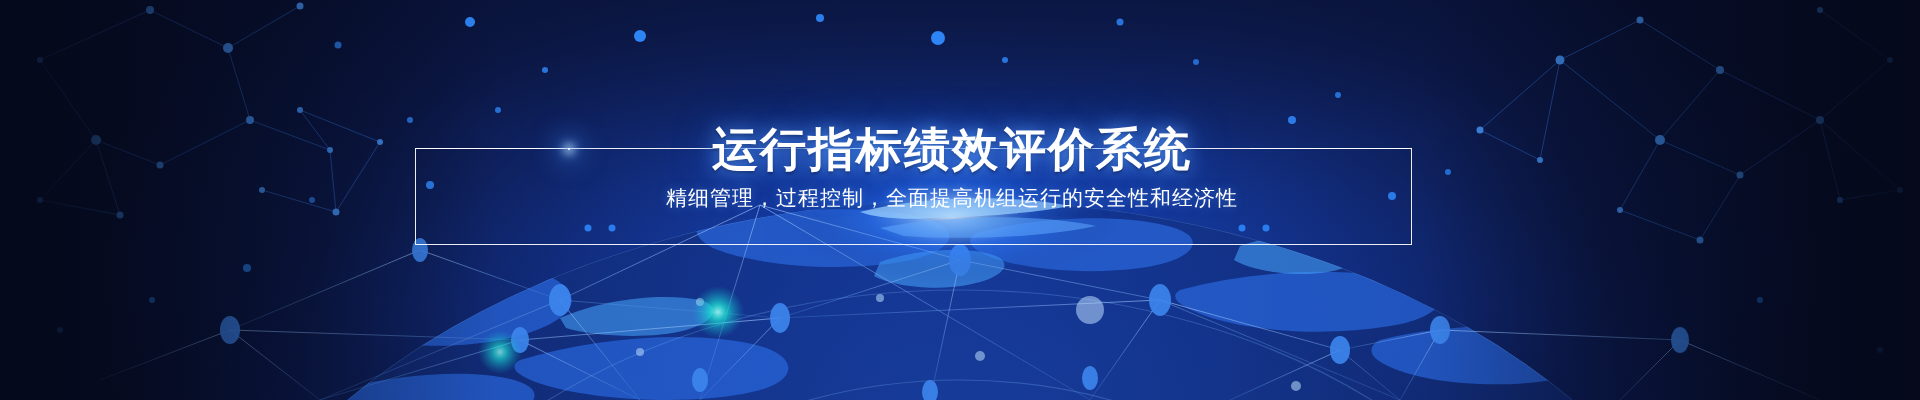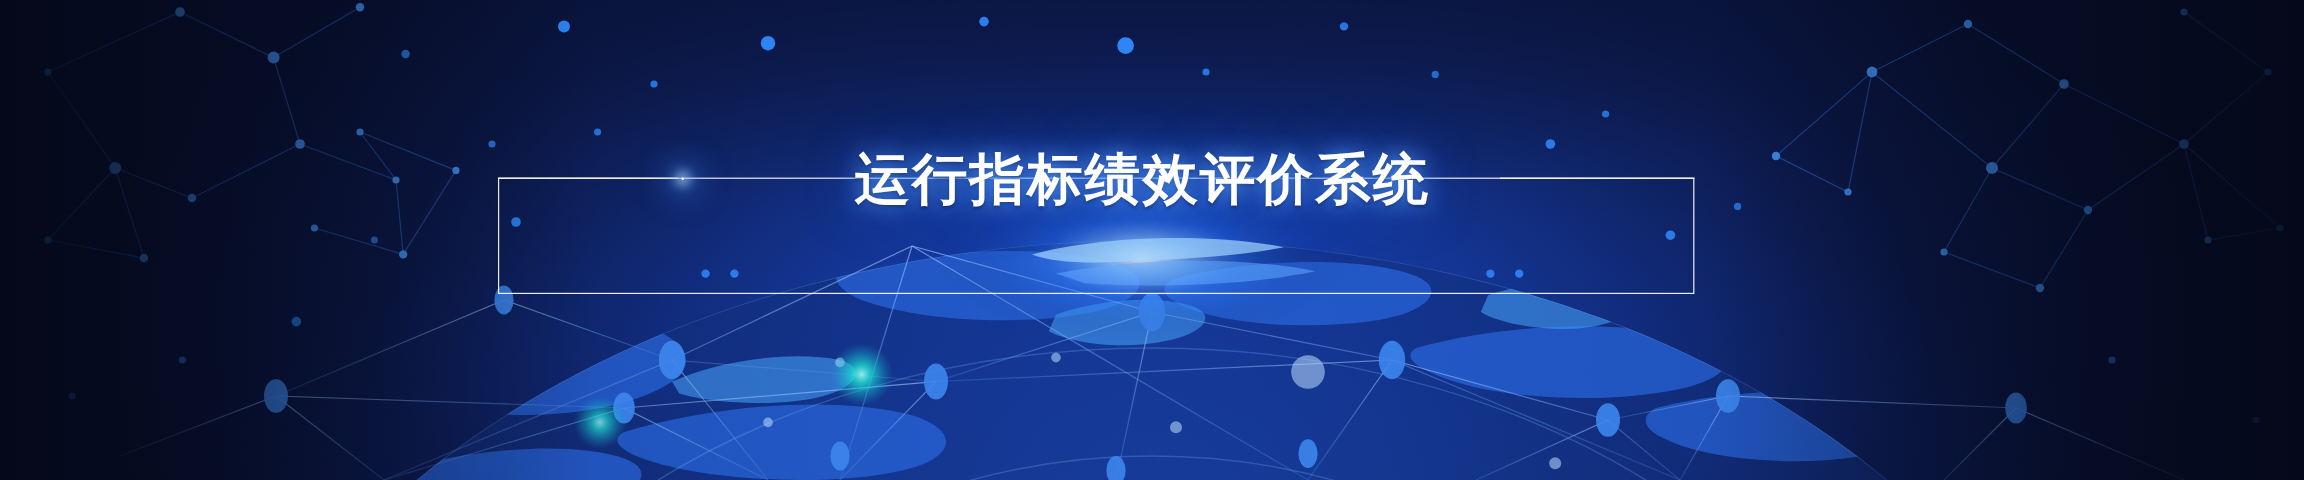--- a/index.html
+++ b/index.html
@@ -347,14 +347,15 @@
 
     <div class="frame"></div>
 
     <div class="lead-line left"></div>
     <div class="lead-line right"></div>
 
     <div class="star-burst" style="left:568px; top:148px;"></div>
 
     <h1 class="title"><span class="title-shift">运行指标绩效评价系统</span></h1>
 
+    <p class="subtitle"><span class="subtitle-shift">精细管理，过程控制，全面提高机组运行的安全性和经济性</span></p>
   </div>
 </div>
 
 </body></html>

